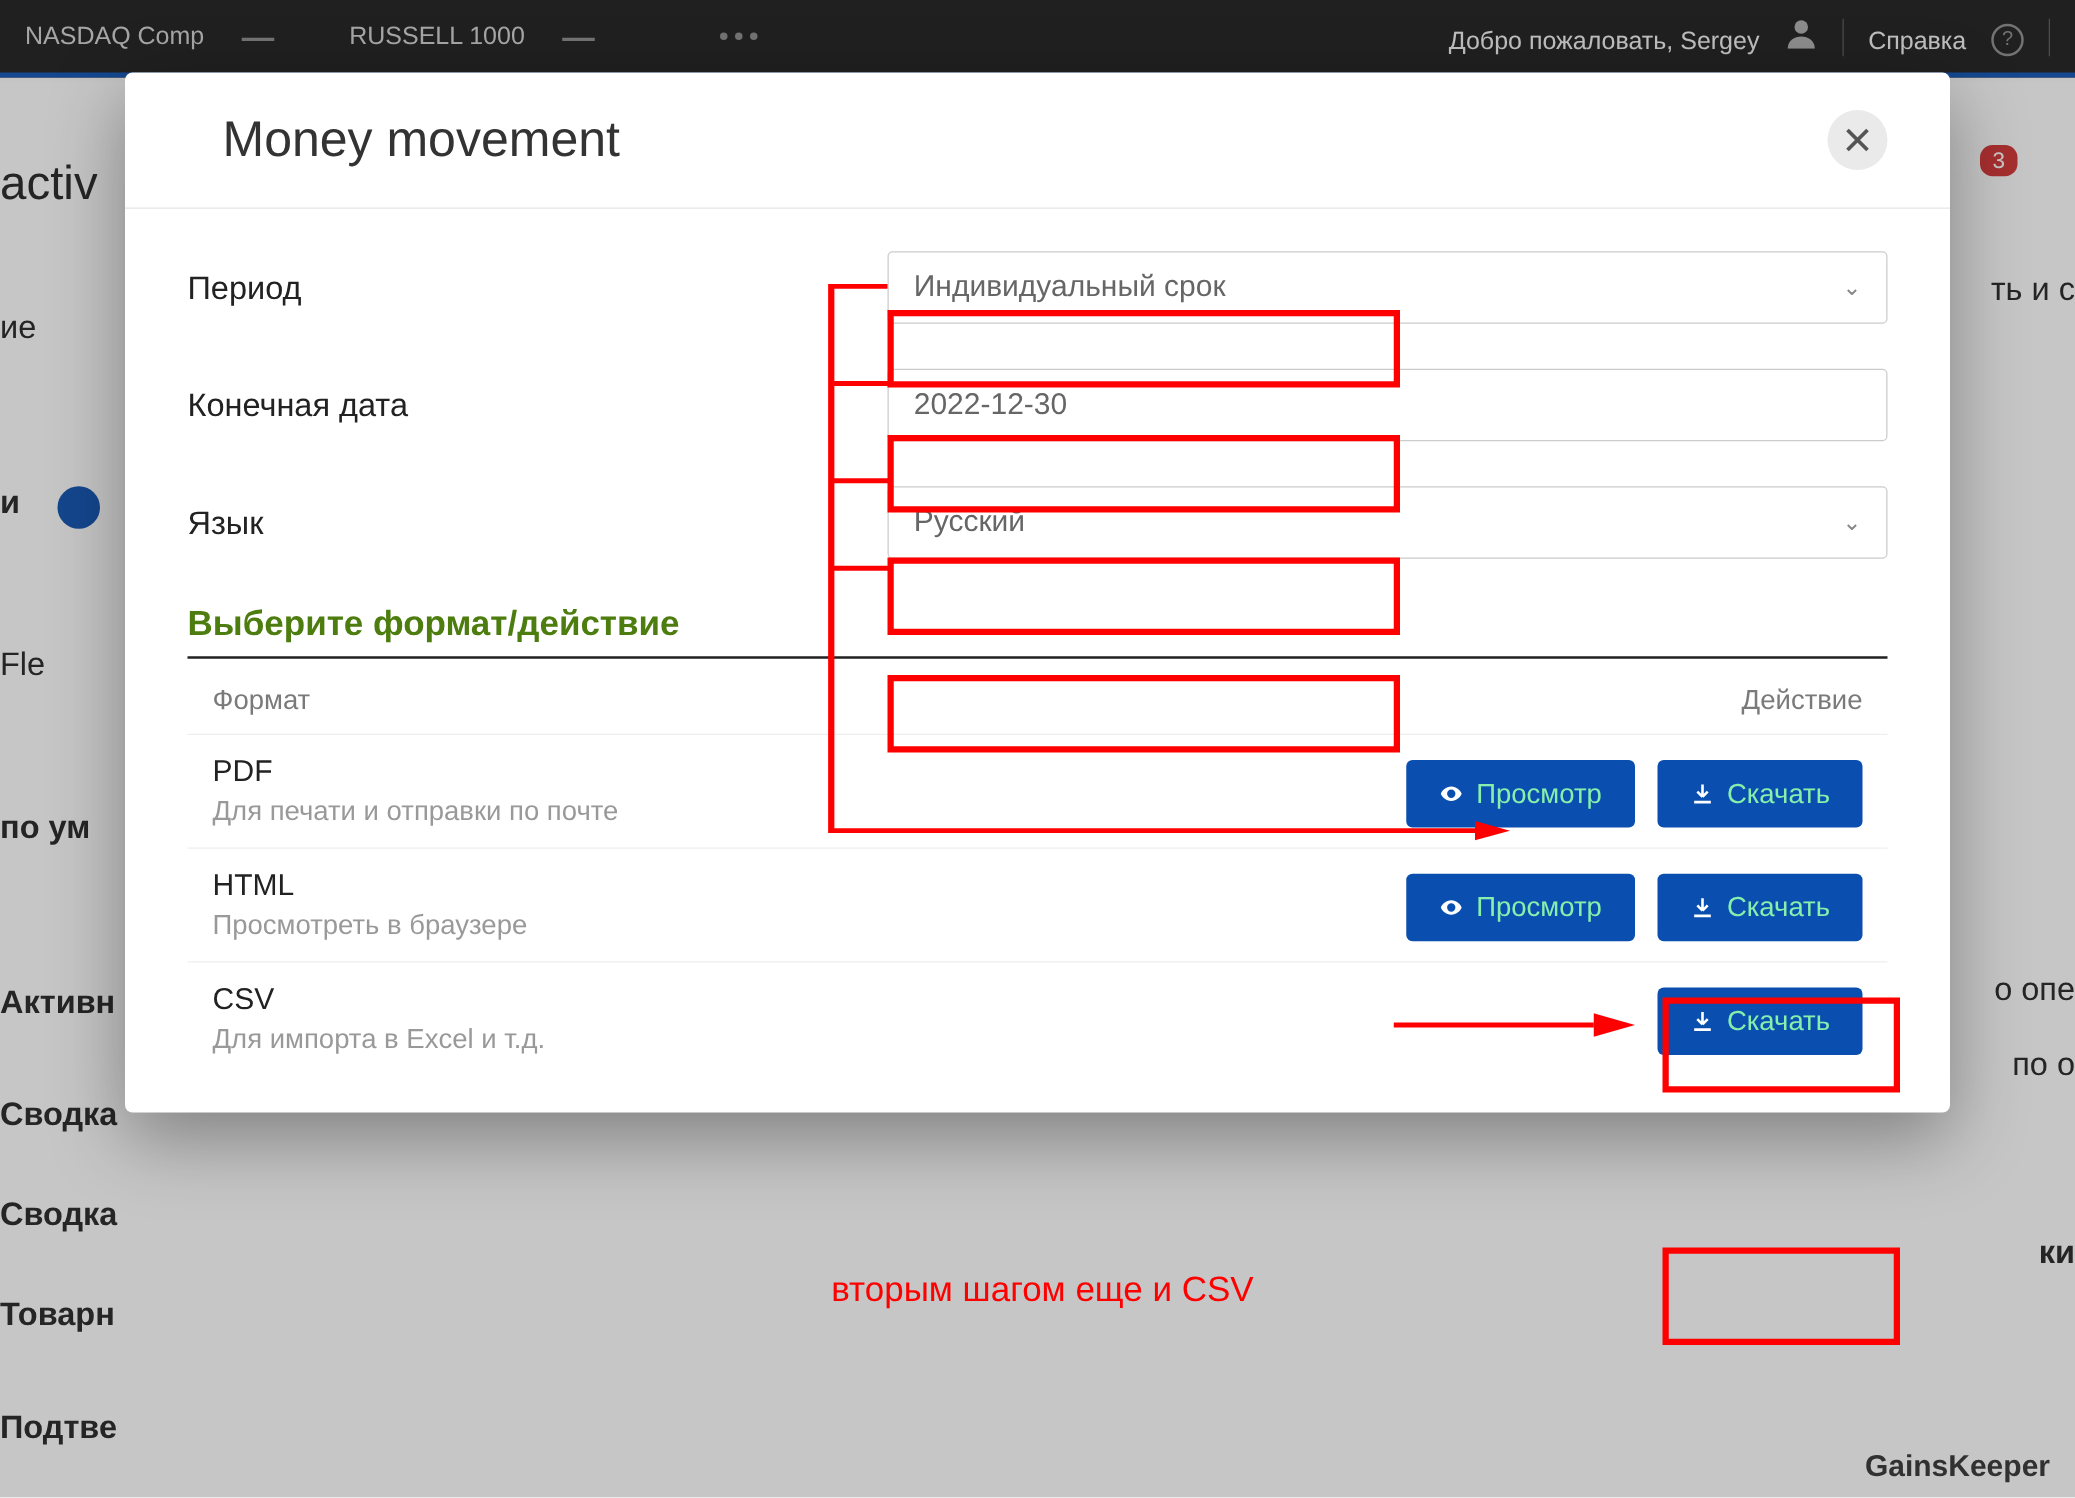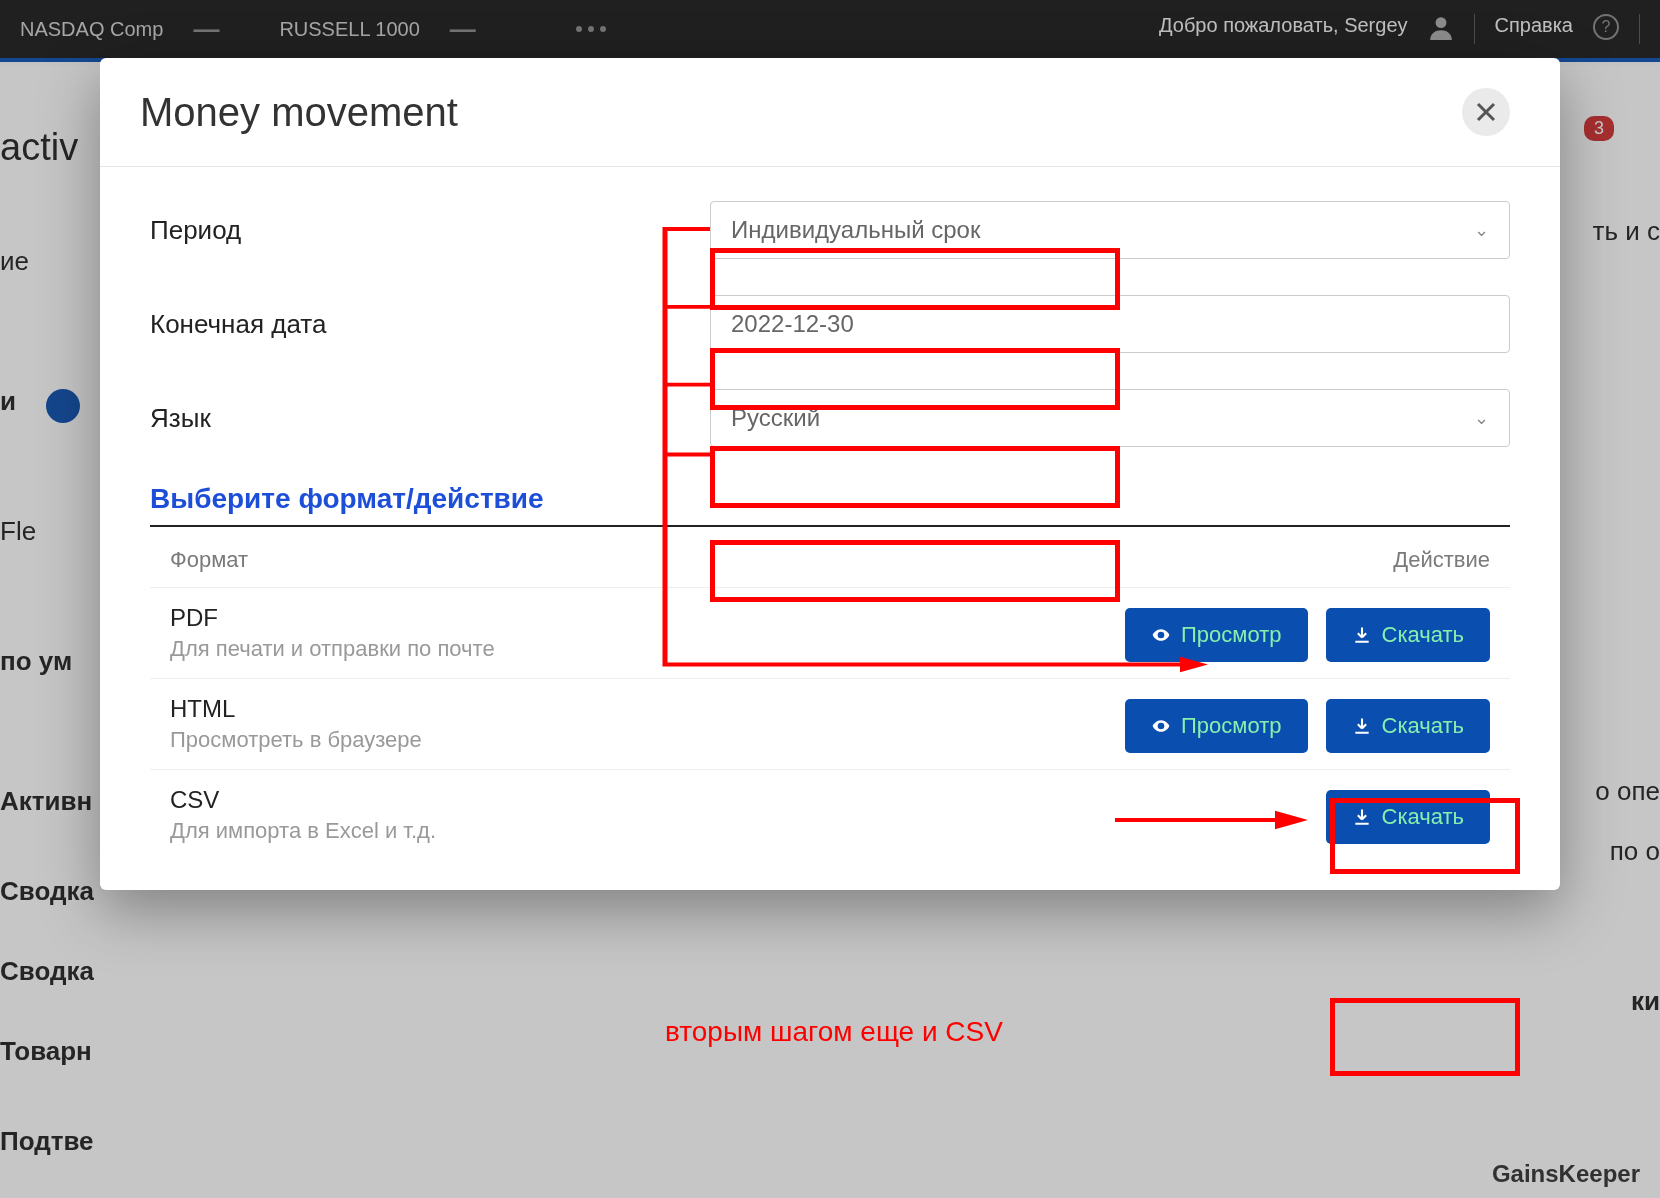--- a/index.html
+++ b/index.html
@@ -18,21 +18,21 @@
     display: flex;
     align-items: center;
     padding: 0 20px;
     color: #ccc;
     font-size: 20px;
     border-bottom: 4px solid #0a4fb0;
   }
   .ticker-item { display: flex; align-items: center; margin-right: 60px; }
   .ticker-name { margin-right: 30px; }
   .ticker-val { color: #888; font-size: 26px; font-weight: bold; }
-  .top-right { margin-left: auto; display: flex; align-items: flex-start; gap: 20px; }
+  .top-right { margin-left: auto; display: flex; align-items: flex-end; gap: 20px; }
   .welcome { color: #eee; }
   .divider-v { width:1px; height:30px; background:#555; }
   .help-link { color:#eee; }
   .help-icon { width:26px; height:26px; border:2px solid #888; border-radius:50%; display:flex; align-items:center; justify-content:center; color:#888; font-size:16px; }
   .dots { display:flex; gap:6px; margin-left:40px;}
   .dots span{ width:6px; height:6px; border-radius:50%; background:#888;}
 
   
   .bg-page {
     position: absolute;
@@ -62,21 +62,21 @@
     background: #fff;
     border-radius: 6px;
     box-shadow: 0 20px 60px rgba(0,0,0,0.35);
     padding-bottom: 20px;
     position: relative;
   }
   .modal-header {
     display: flex;
     justify-content: space-between;
     align-items: center;
-    padding: 30px 50px 30px 40px;
+    padding: 30px 50px 30px 78px;
     border-bottom: 1px solid #e5e5e5;
   }
   .modal-title {
     font-size: 40px;
     font-weight: 400;
     color: #333;
   }
   .close-btn {
     width: 48px; height: 48px;
     border-radius: 50%;
@@ -110,21 +110,21 @@
     display: flex;
     justify-content: space-between;
     align-items: center;
     cursor: pointer;
   }
   .chev { color:#888; font-size:18px; }
 
   .section-title {
     font-size: 28px;
     font-weight: 600;
-    color: #1d4ed8;
+    color: #4d7c0f;
     margin-top: 16px;
     margin-bottom: 10px;
   }
   .hr { border:none; border-top:2px solid #222; margin-bottom:6px;}
   .table-head {
     display: flex;
     justify-content: space-between;
     padding: 14px 20px;
     color: #7a7a7a;
     font-size: 22px;

